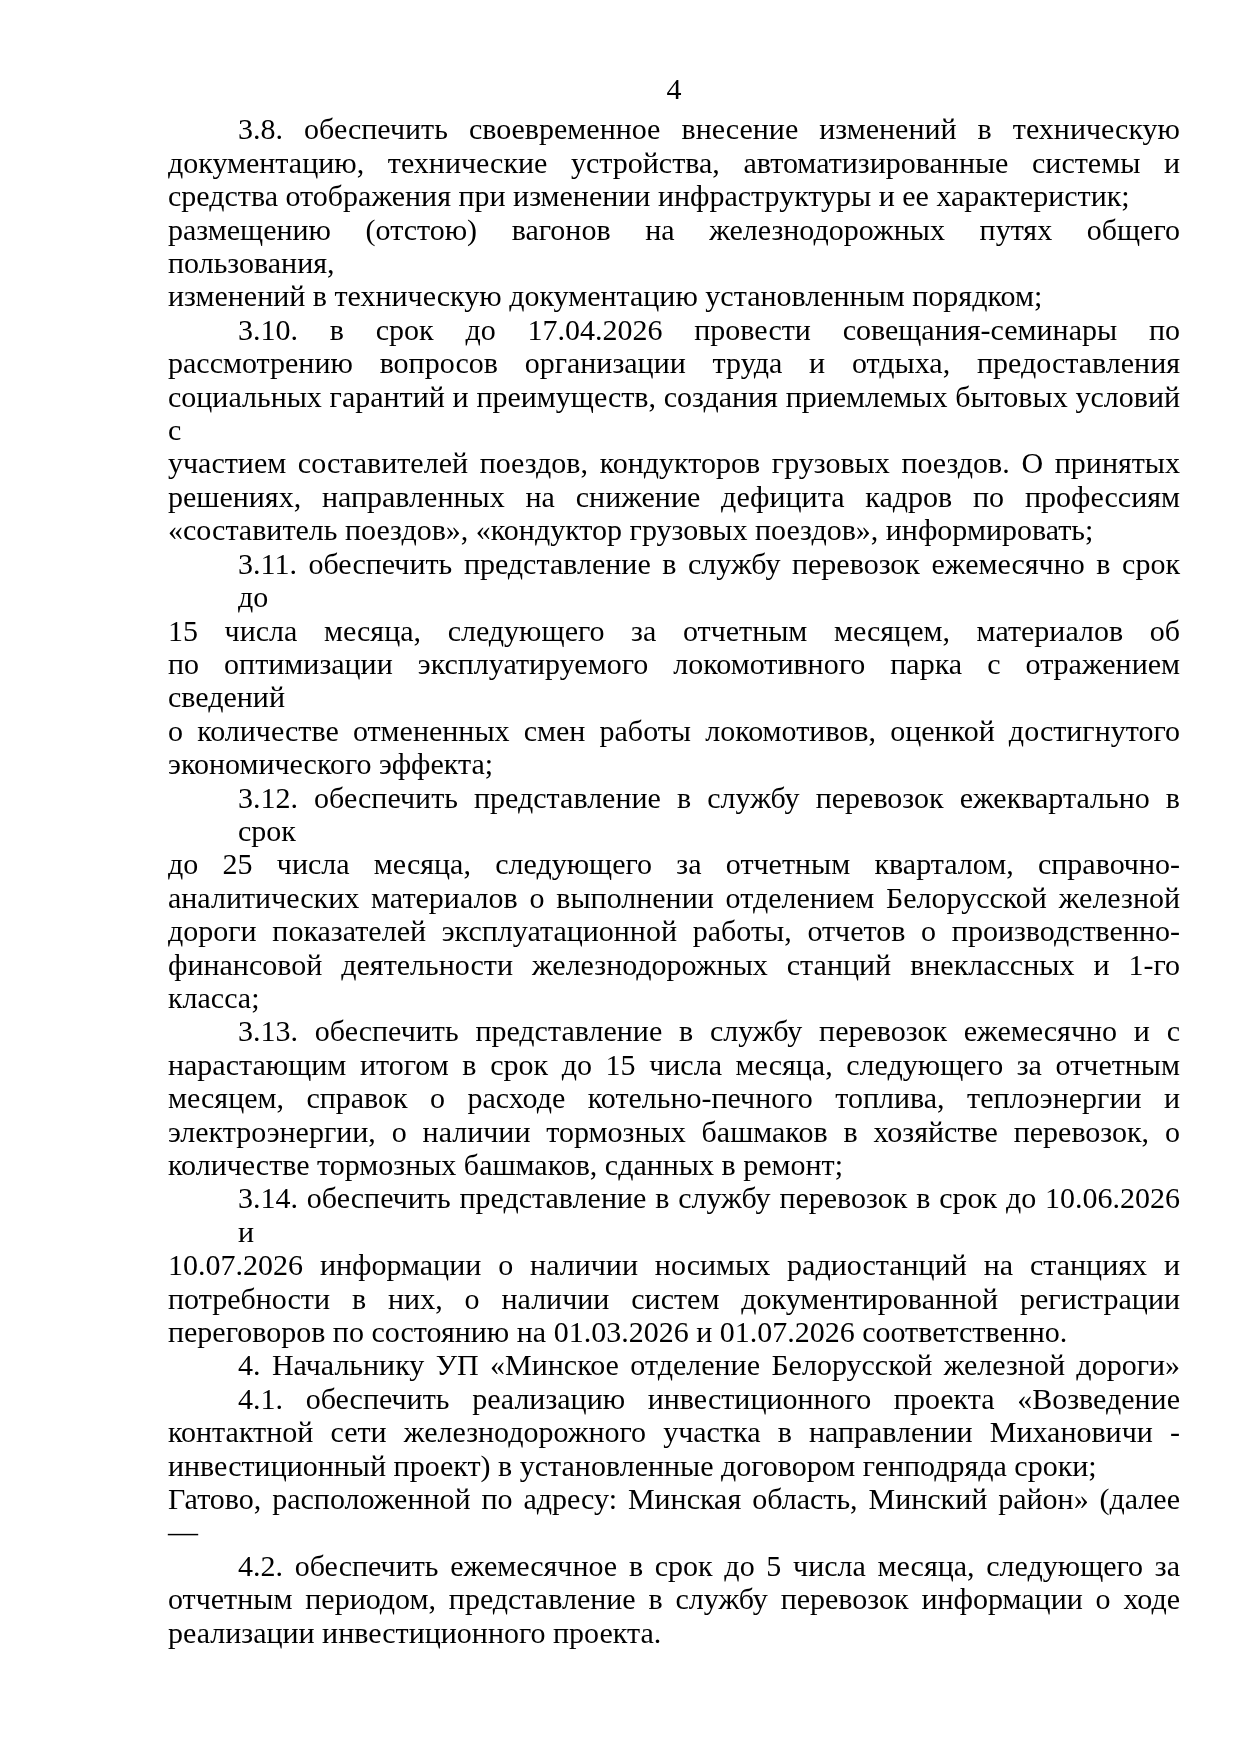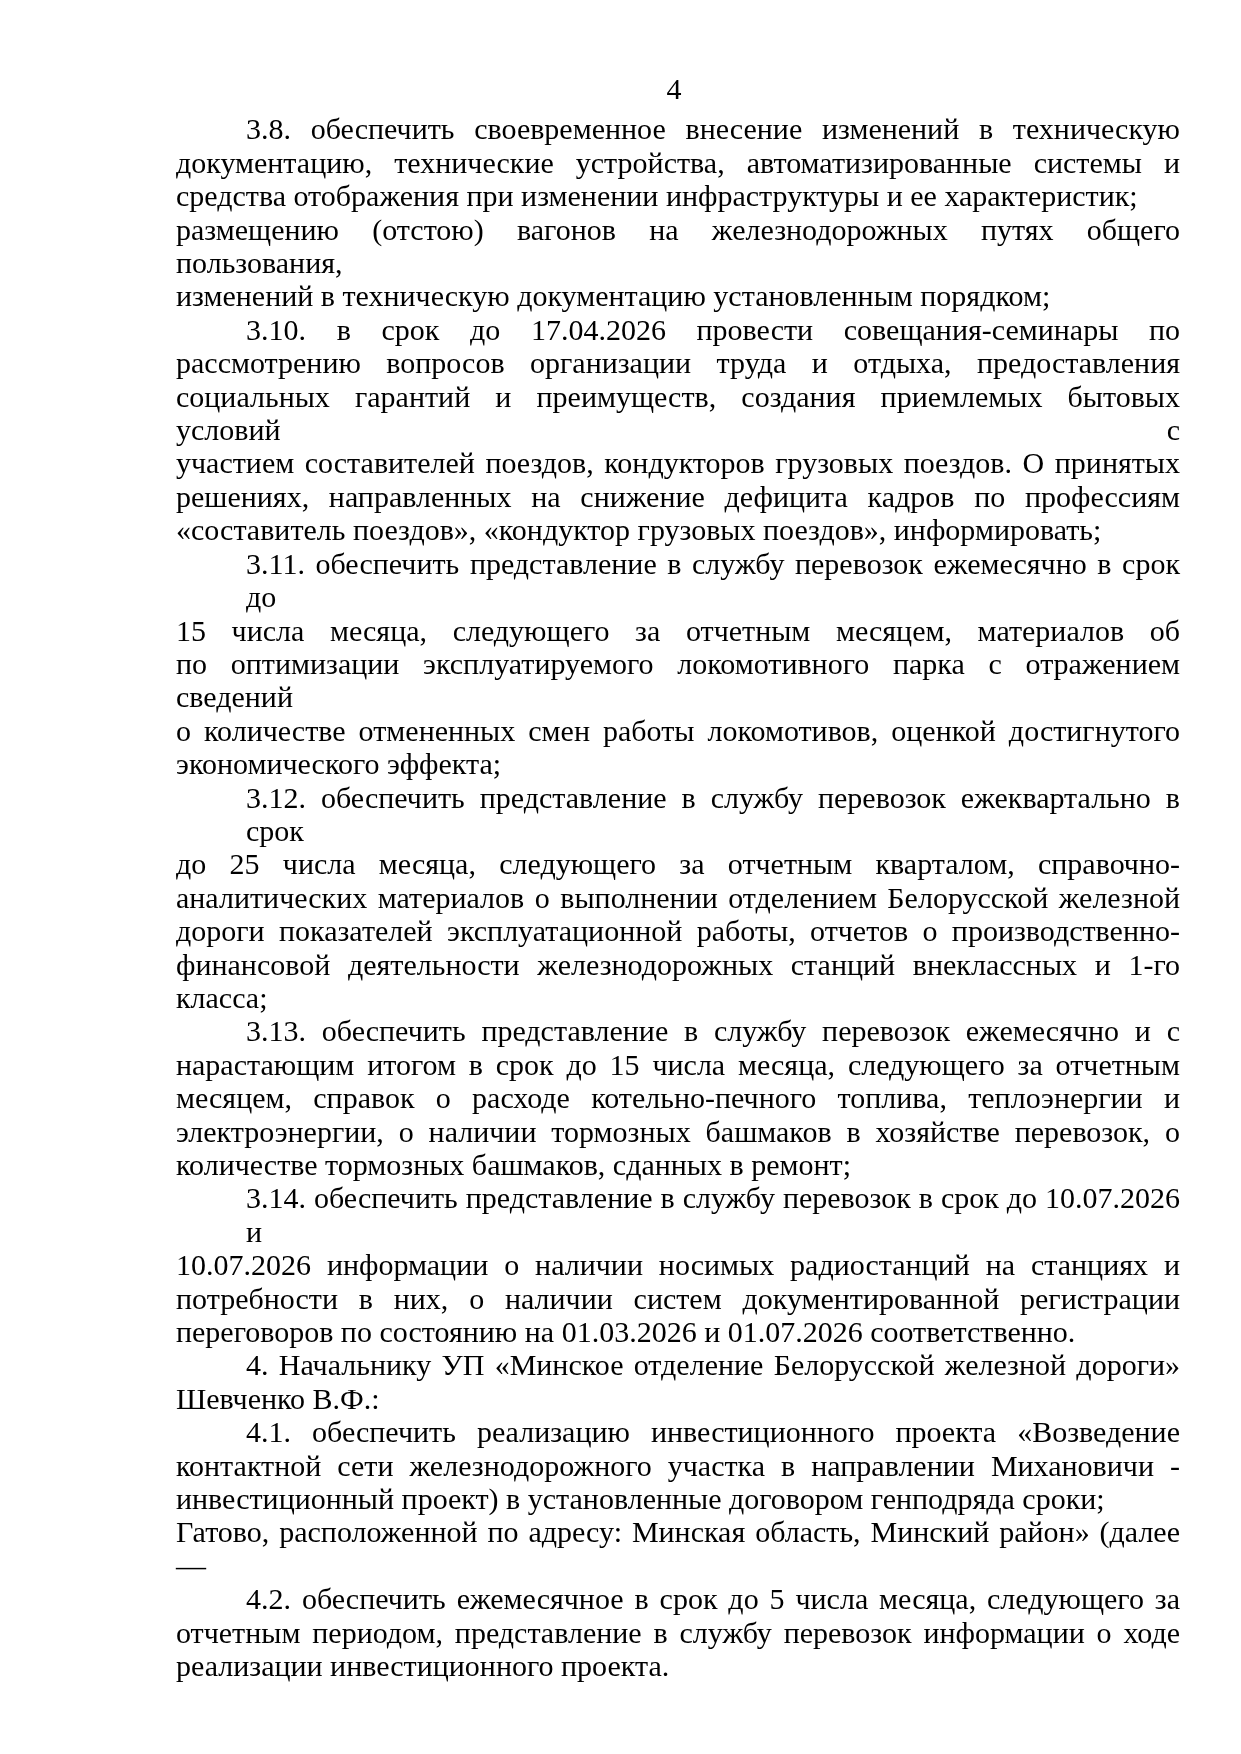--- a/index.html
+++ b/index.html
@@ -28,21 +28,20 @@
   }
   .paragraph {
     margin: 0;
   }
   .line {
     line-height: 33.4px;
     text-align: justify;
     text-align-last: justify;
     text-justify: inter-word;
     white-space: normal;
-    margin-left: 8px;
   }
   .line.para-last {
     text-align-last: left;
   }
   .line.indent {
     padding-left: 70px;
   }
 </style>
 </head>
 <body>
@@ -83,28 +82,27 @@
         <div class="line para-last">класса;</div>
       </div>
       <div class="paragraph">
         <div class="line indent">3.13. обеспечить представление в службу перевозок ежемесячно и с</div>
         <div class="line">нарастающим итогом в срок до 15 числа месяца, следующего за отчетным</div>
         <div class="line">месяцем, справок о расходе котельно-печного топлива, теплоэнергии и</div>
         <div class="line">электроэнергии, о наличии тормозных башмаков в хозяйстве перевозок, о</div>
         <div class="line para-last">количестве тормозных башмаков, сданных в ремонт;</div>
       </div>
       <div class="paragraph">
-        <div class="line indent">3.14. обеспечить представление в службу перевозок в срок до 10.07.2026 и</div>
+        <div class="line indent">3.14. обеспечить представление в службу перевозок в срок до 10.06.2026 и</div>
         <div class="line">10.07.2026 информации о наличии носимых радиостанций на станциях и</div>
         <div class="line">потребности в них, о наличии систем документированной регистрации</div>
         <div class="line para-last">переговоров по состоянию на 01.03.2026 и 01.07.2026 соответственно.</div>
       </div>
       <div class="paragraph">
         <div class="line indent">4. Начальнику УП «Минское отделение Белорусской железной дороги»</div>
-        <div class="line para-last">Шевченко В.Ф.:</div>
       </div>
       <div class="paragraph">
         <div class="line indent">4.1. обеспечить реализацию инвестиционного проекта «Возведение</div>
         <div class="line">контактной сети железнодорожного участка в направлении Михановичи -</div>
         <div class="line para-last">инвестиционный проект) в установленные договором генподряда сроки;</div>
         <div class="line">Гатово, расположенной по адресу: Минская область, Минский район» (далее —</div>
       </div>
       <div class="paragraph">
         <div class="line indent">4.2. обеспечить ежемесячное в срок до 5 числа месяца, следующего за</div>
         <div class="line">отчетным периодом, представление в службу перевозок информации о ходе</div>

